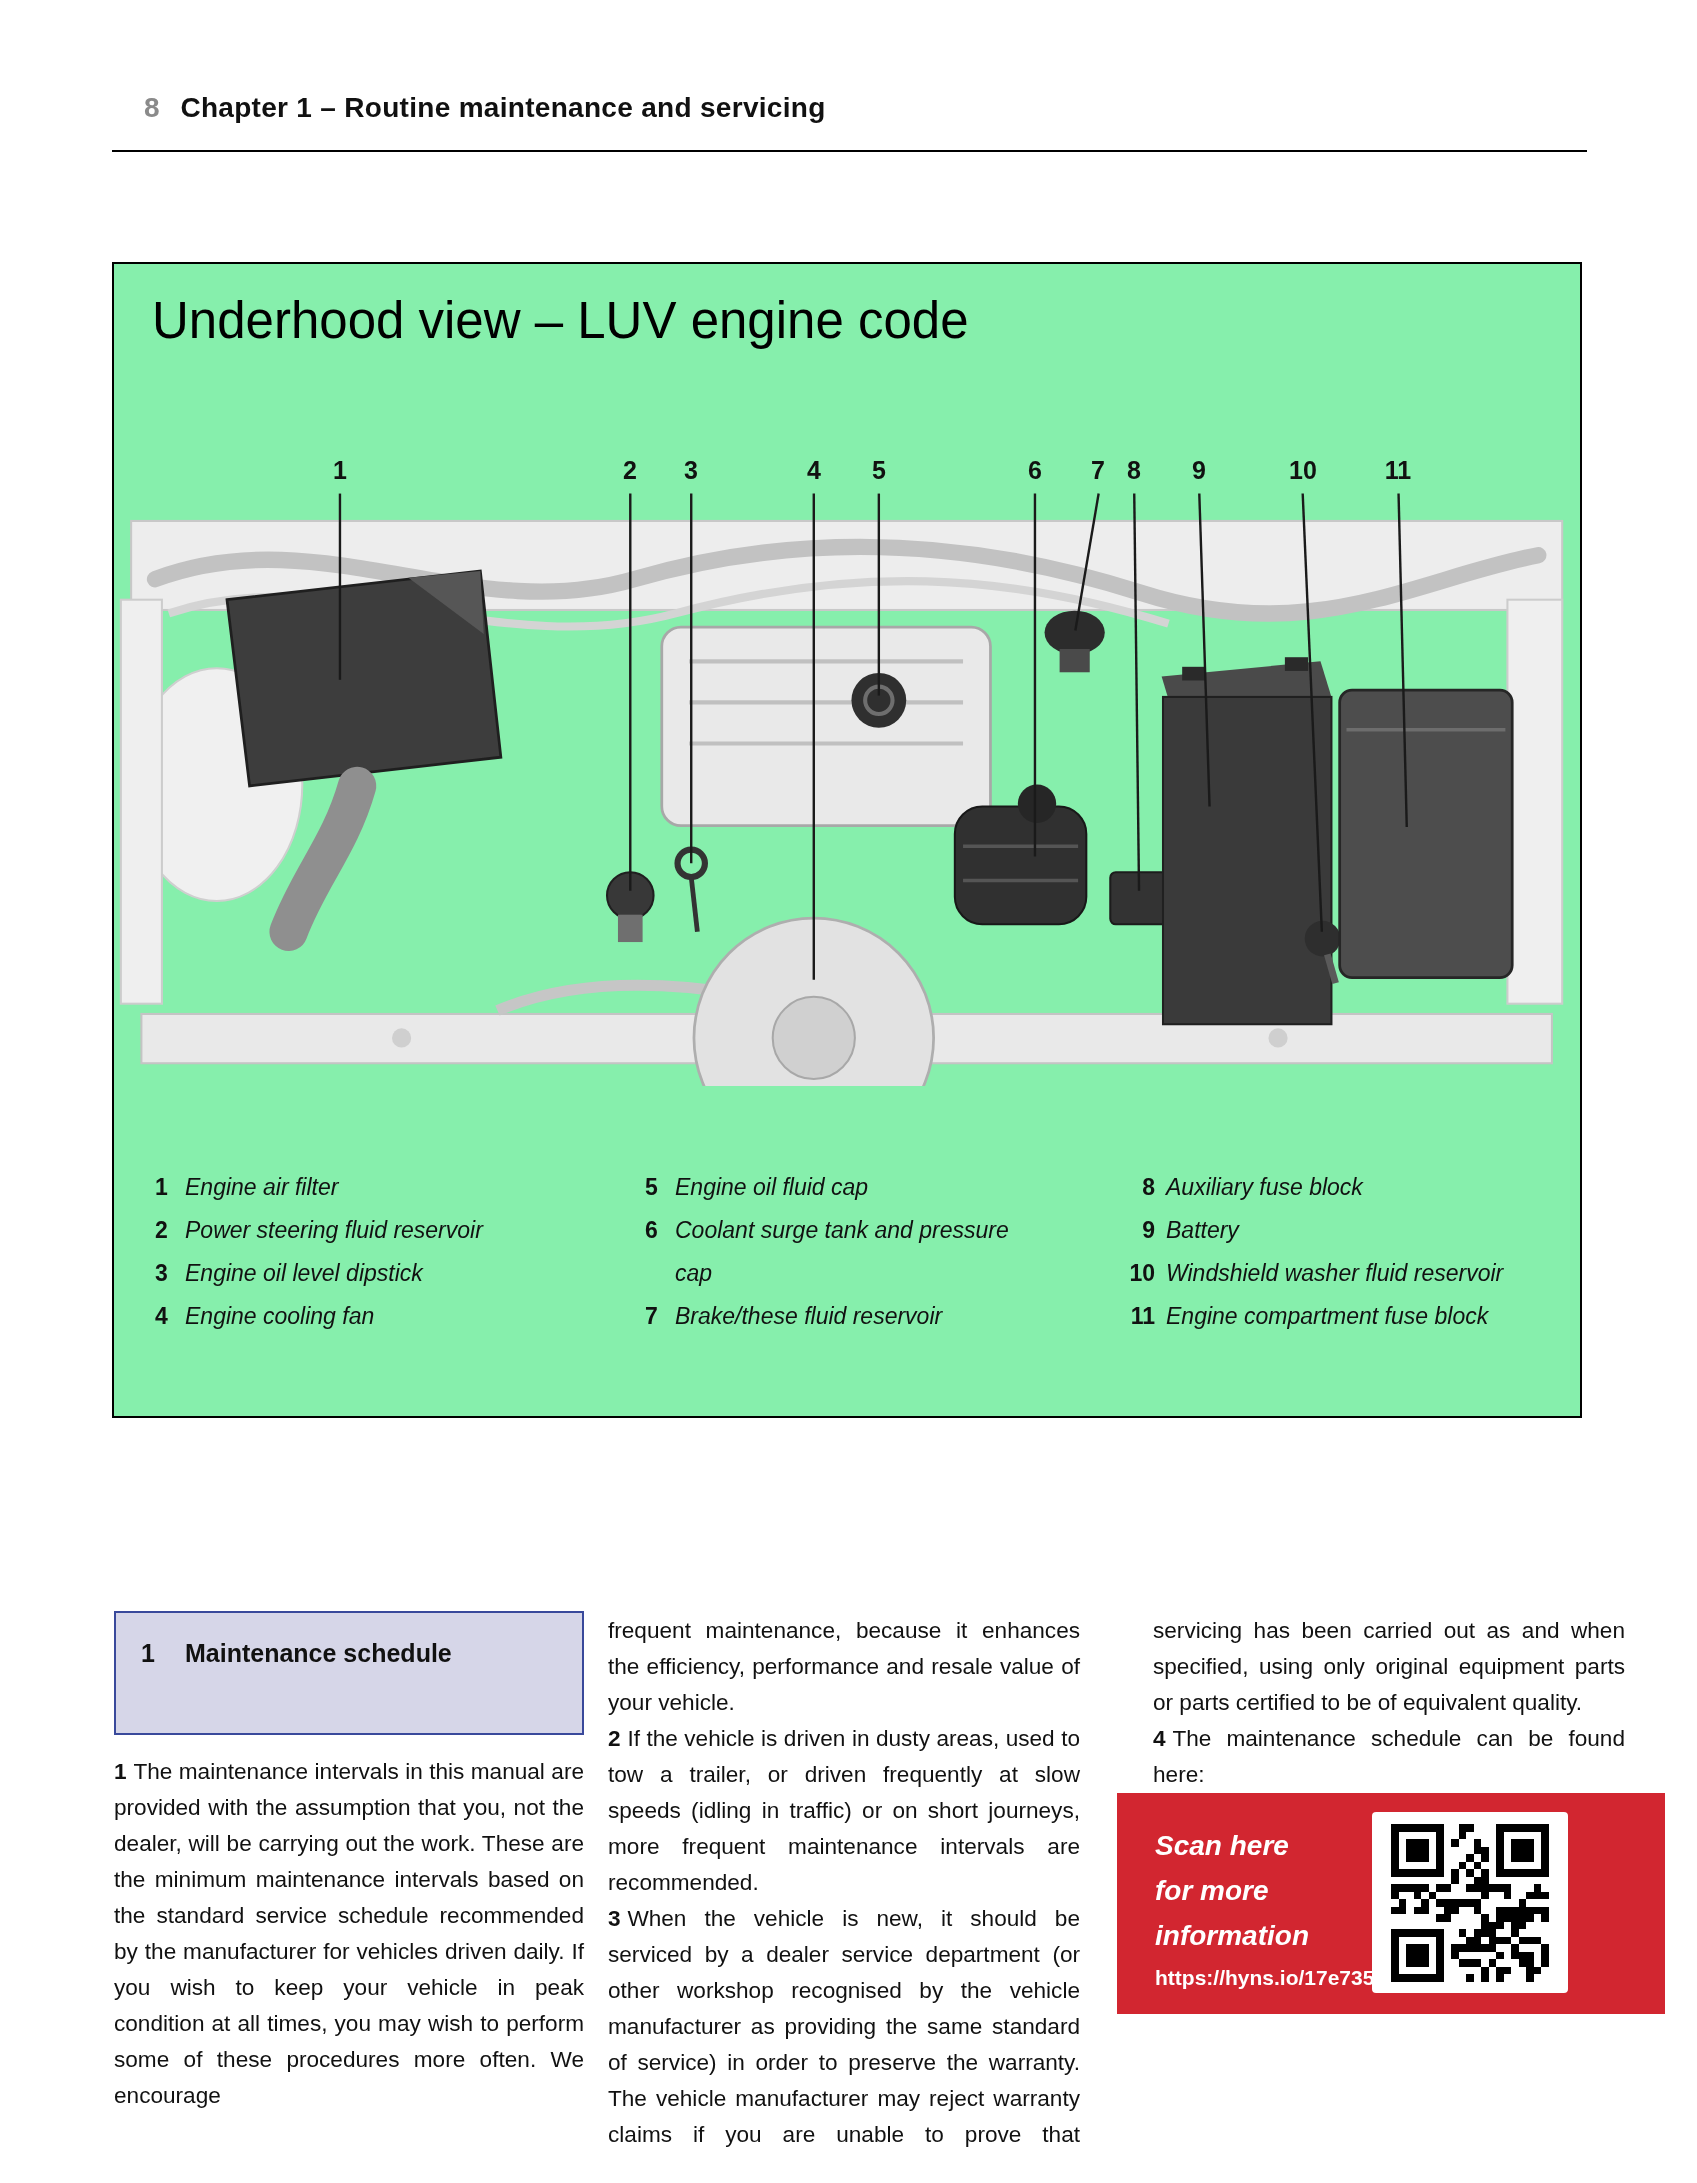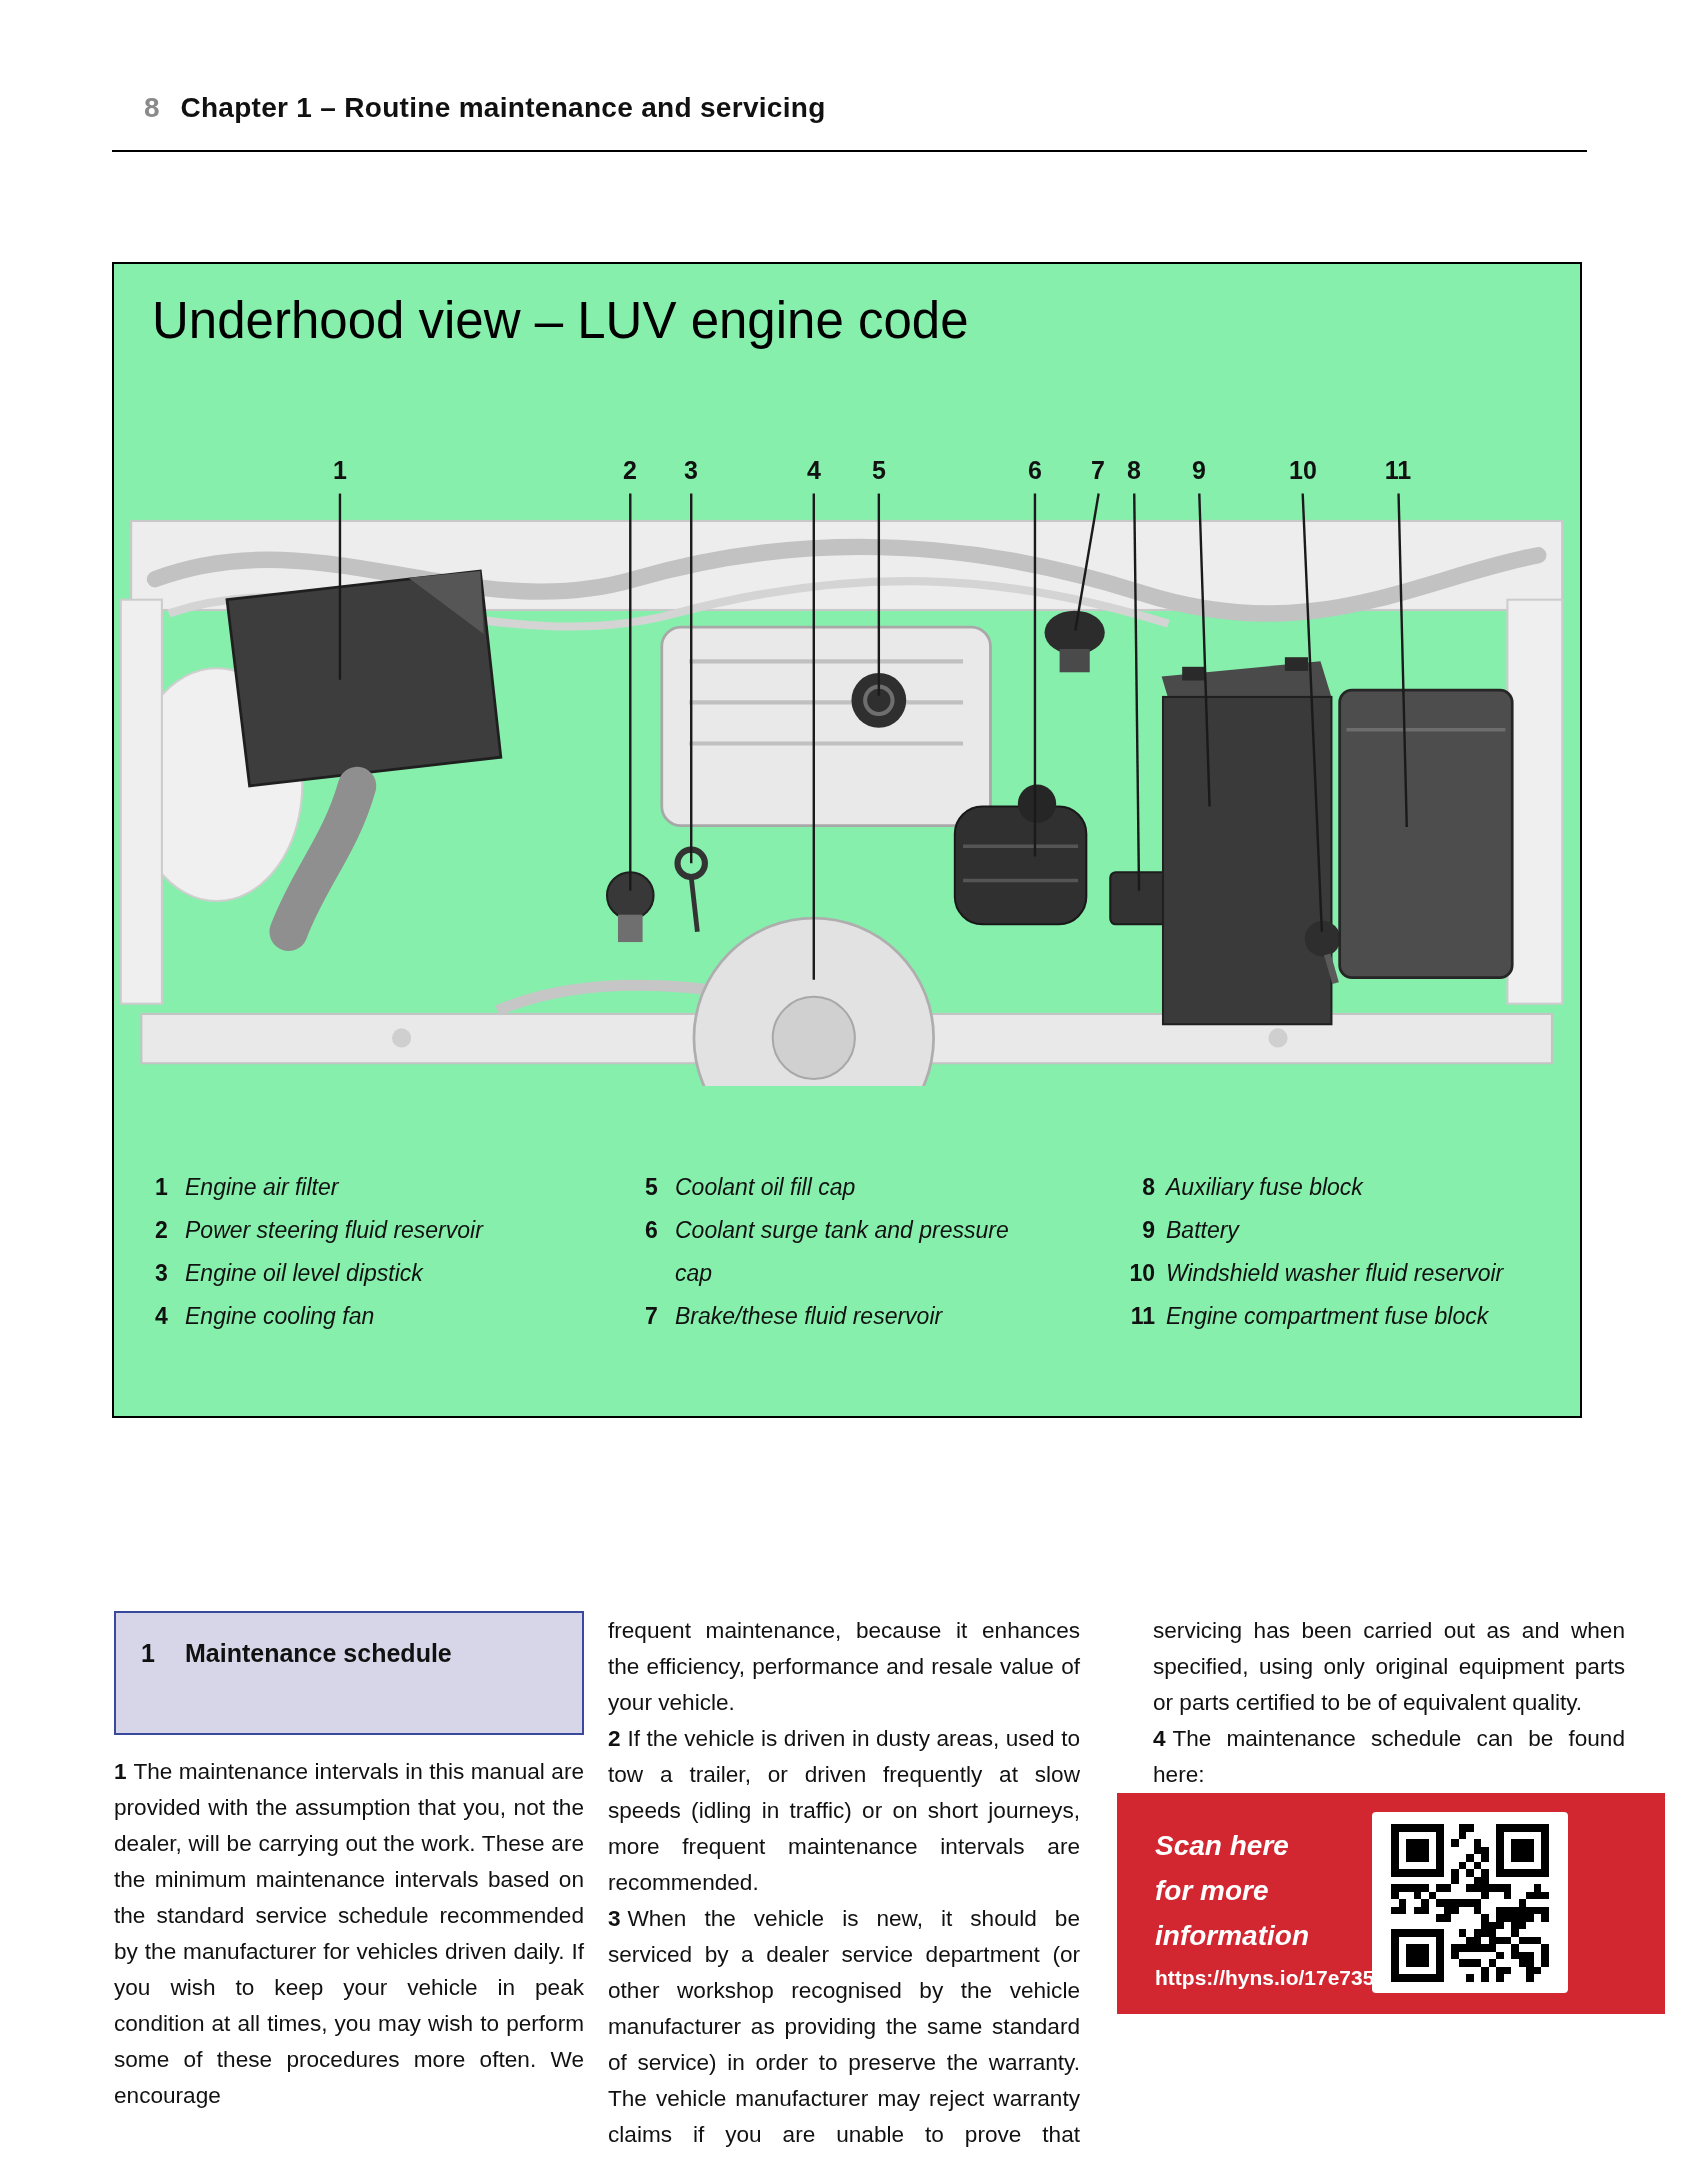--- a/index.html
+++ b/index.html
@@ -160,21 +160,21 @@
             <span class="ltxt">Engine oil level dipstick</span>
           </div>
         <div class="lrow">
             <span class="lnum">4</span>
             <span class="ltxt">Engine cooling fan</span>
           </div>
       </div>
       <div class="lcol lcol2">
         <div class="lrow">
             <span class="lnum">5</span>
-            <span class="ltxt">Coolant oil fill cap</span>
+            <span class="ltxt">Engine oil fluid cap</span>
           </div>
         <div class="lrow">
             <span class="lnum">6</span>
             <span class="ltxt">Coolant surge tank and pressure</span>
           </div>
         <div class="lrow">
             <span class="lnum"></span>
             <span class="ltxt">cap</span>
           </div>
         <div class="lrow">

